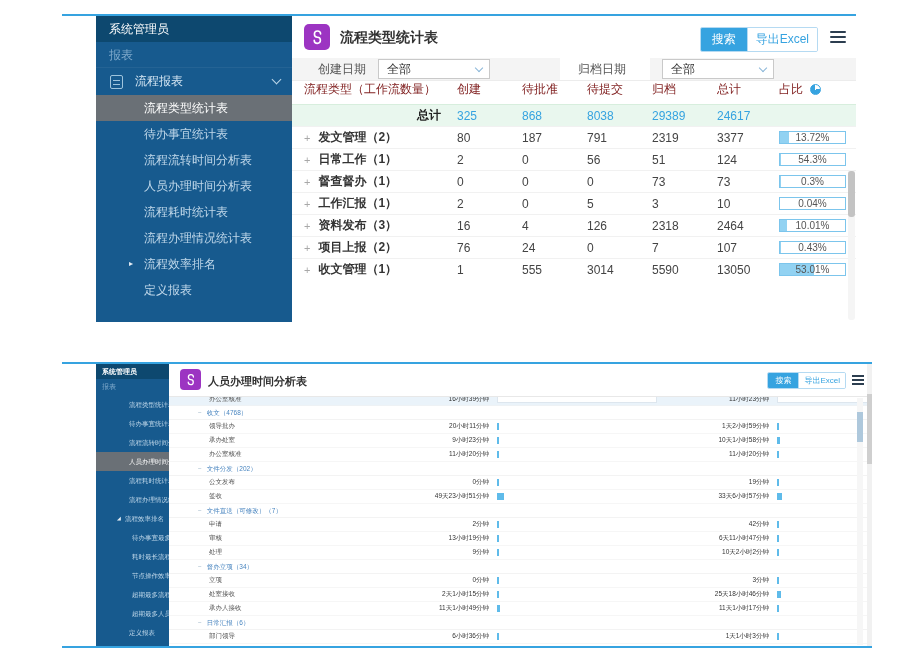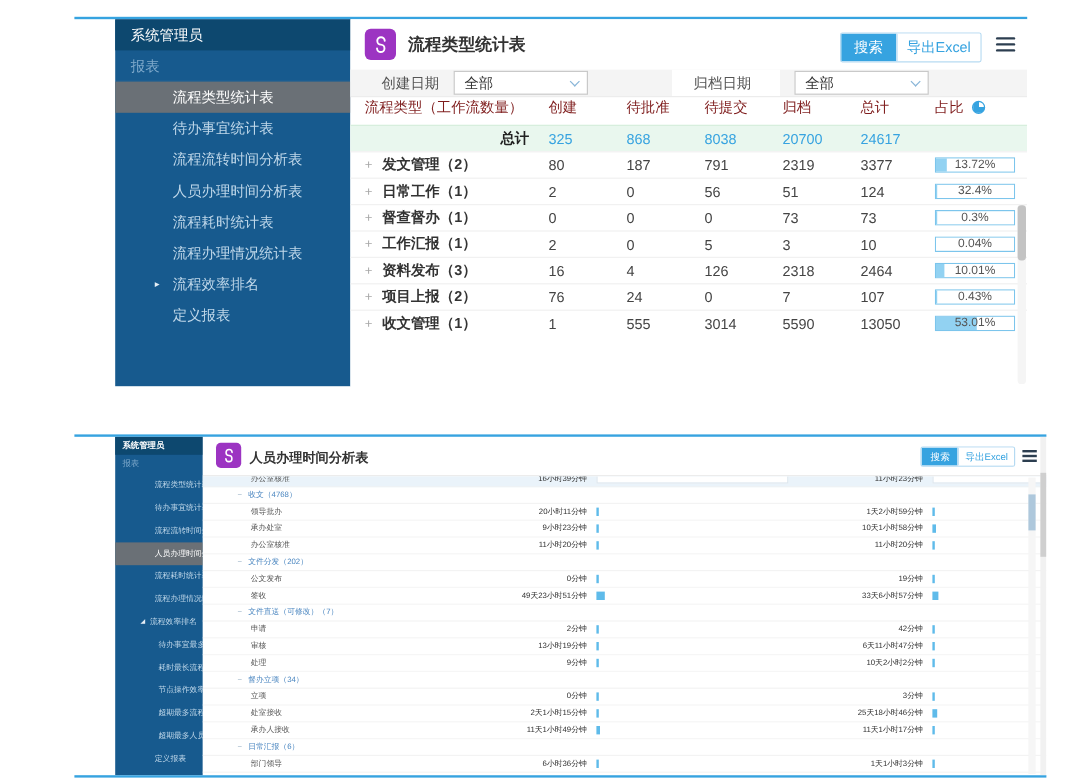--- a/index.html
+++ b/index.html
@@ -102,20 +102,25 @@
   .winscroll { position:absolute; right:0; top:0; bottom:0; width:5px; background:#f1f1f1; }
   .winscroll .thumb { position:absolute; top:30px; left:0; width:5px; height:70px; background:#cfcfcf; cursor:pointer; }
 </style>
 </head>
 <body>
 
 <div id="shot1" class="shot">
   <aside class="sidebar">
     <div class="sbh">系统管理员</div>
     <div class="sbs">报表</div>
+    <div class="sbg">
+      <span class="doc-ic"></span>
+      <span>流程报表</span>
+      <span class="chev-d"></span>
+    </div>
     <div id="ts-items">
         <div class="sbi selected"><span>流程类型统计表</span></div>
         <div class="sbi"><span>待办事宜统计表</span></div>
         <div class="sbi"><span>流程流转时间分析表</span></div>
         <div class="sbi"><span>人员办理时间分析表</span></div>
         <div class="sbi"><span>流程耗时统计表</span></div>
         <div class="sbi"><span>流程办理情况统计表</span></div>
         <div class="sbi"><span class="caret">▸</span><span>流程效率排名</span></div>
         <div class="sbi"><span>定义报表</span></div>
       </div>
@@ -160,21 +165,21 @@
         <div class="tc ratio">
           <span>占比</span>
           <span class="pie-ic"></span>
         </div>
       </div>
     <div class="totalrow" id="t-total">
         <div class="tc name">总计</div>
         <div class="tc num">325</div>
         <div class="tc num">868</div>
         <div class="tc num">8038</div>
-        <div class="tc num">20700</div>
+        <div class="tc num">29389</div>
         <div class="tc num totalc">24617</div>
         <div class="tc ratio"></div>
       </div>
     <div id="t-rows">
         <div class="trow">
           <div class="tc name">
             <span class="plus">+</span>
             <span>发文管理（2）</span>
           </div>
           <div class="tc num">80</div>
@@ -195,21 +200,21 @@
             <span>日常工作（1）</span>
           </div>
           <div class="tc num">2</div>
           <div class="tc num">0</div>
           <div class="tc num">56</div>
           <div class="tc num">51</div>
           <div class="tc num totalc">124</div>
           <div class="tc ratio">
             <div class="pbar">
               <div class="pfill" style="width: 0.5%;"></div>
-              <div class="ptxt">32.4%</div>
+              <div class="ptxt">54.3%</div>
             </div>
           </div>
         </div>
         <div class="trow">
           <div class="tc name">
             <span class="plus">+</span>
             <span>督查督办（1）</span>
           </div>
           <div class="tc num">0</div>
           <div class="tc num">0</div>

